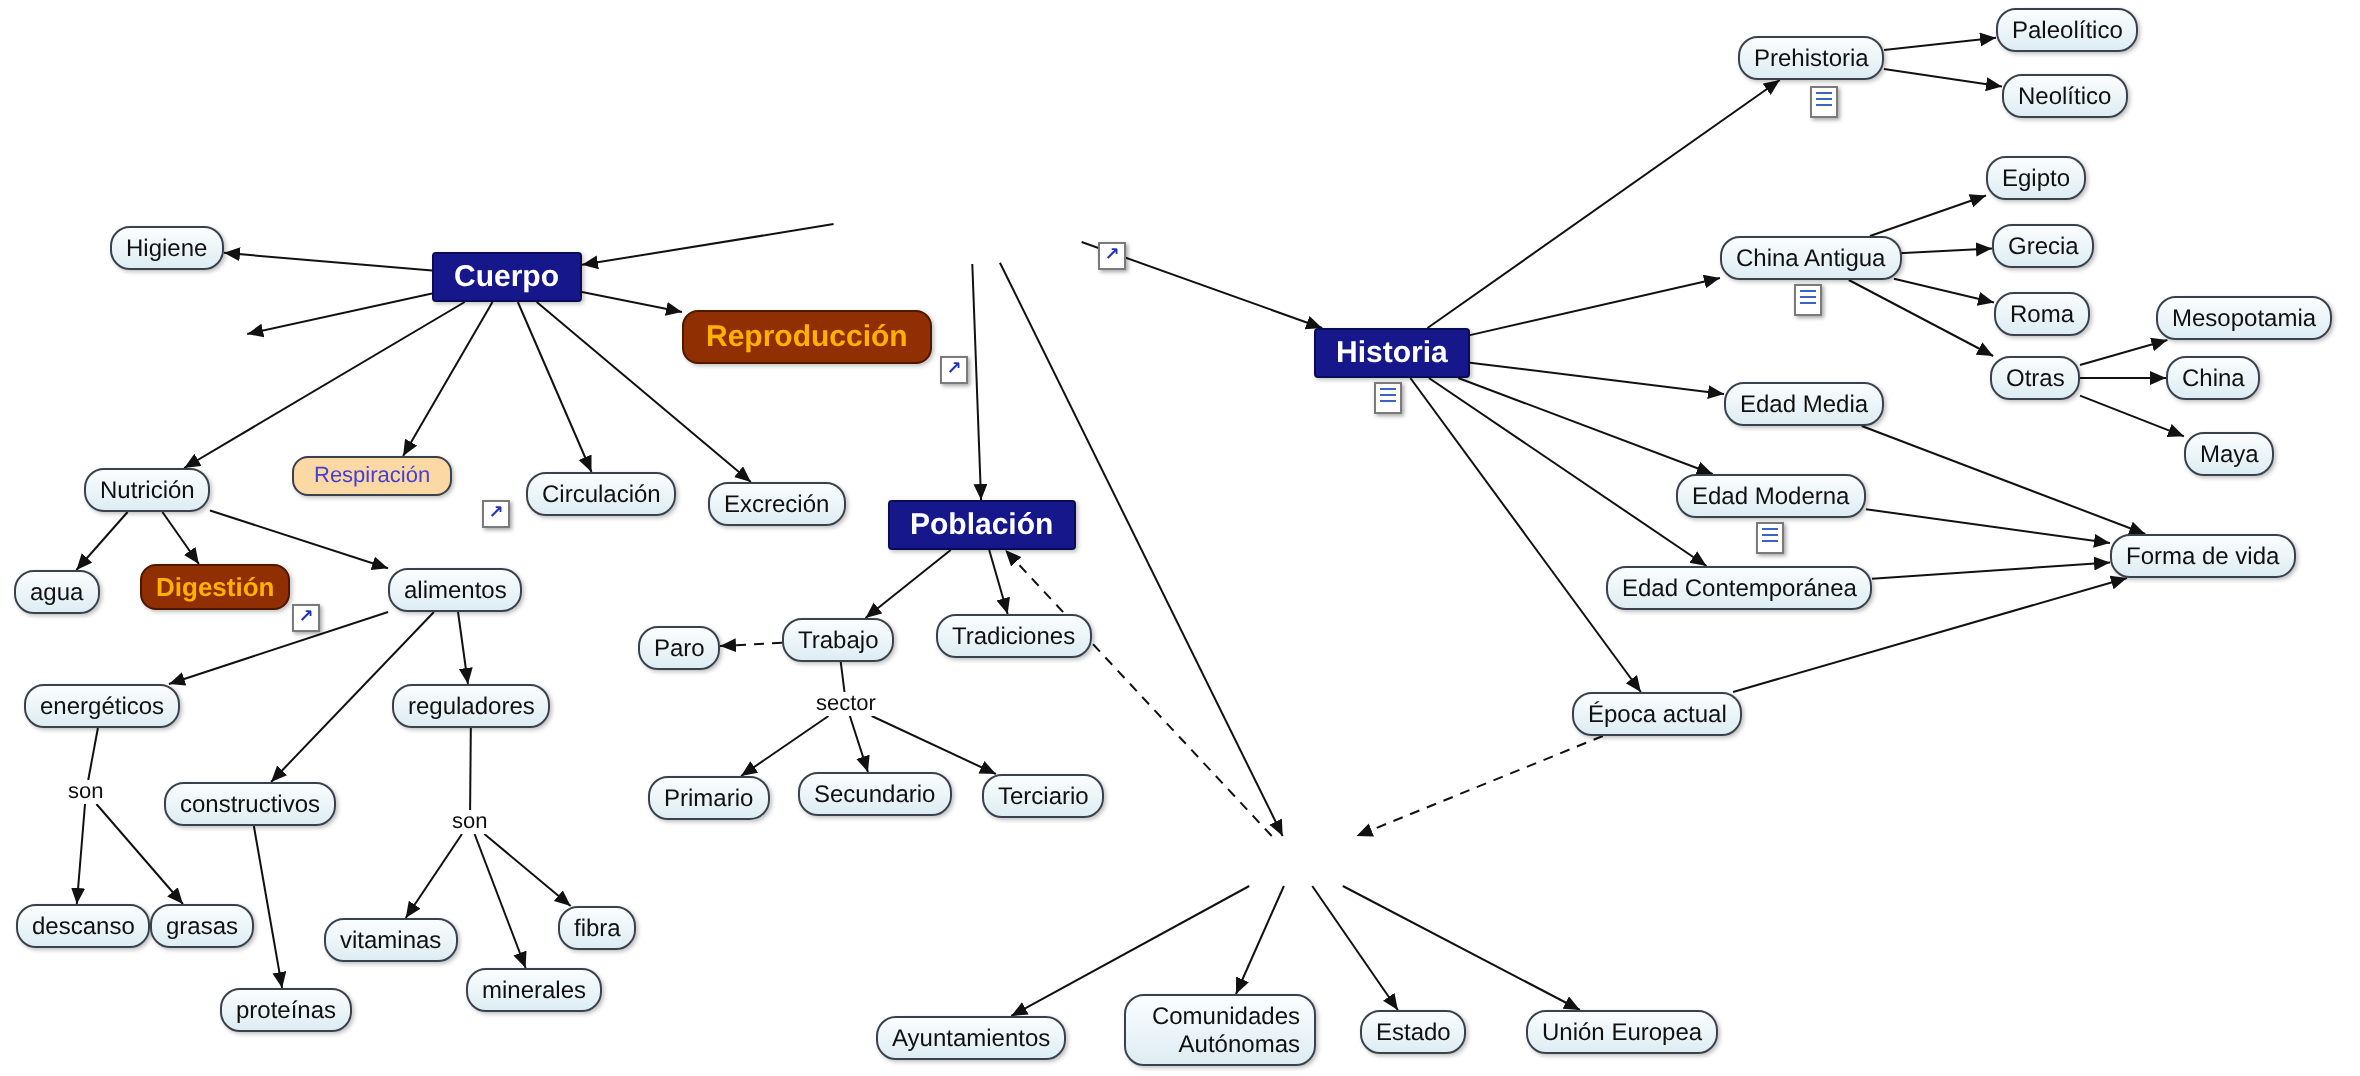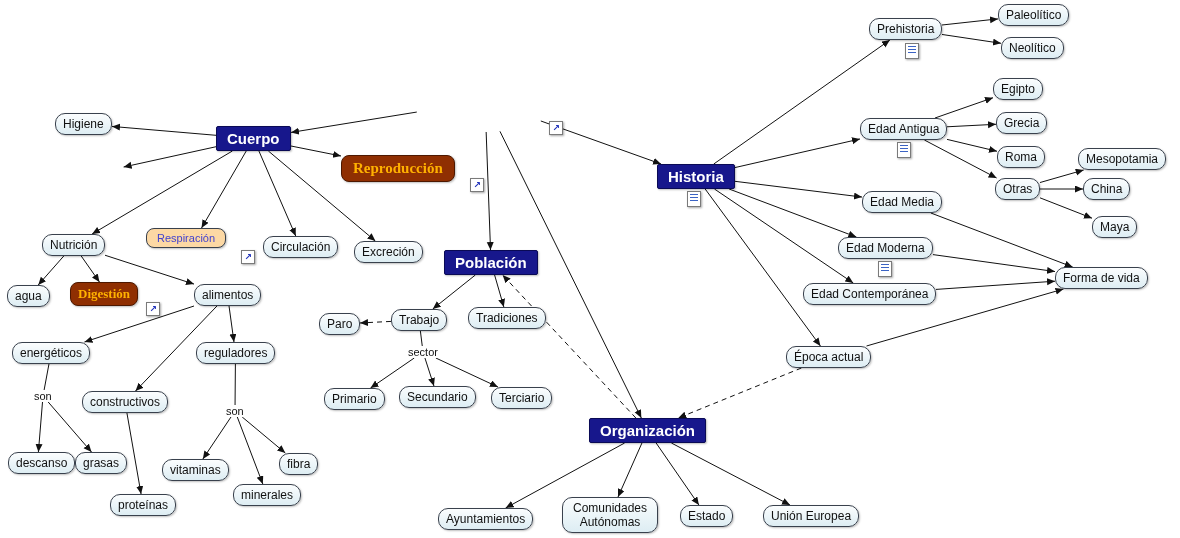--- a/index.html
+++ b/index.html
@@ -8,39 +8,39 @@
     position:relative;width:1180px;height:538px;background:#ffffff;
     font-family:"Liberation Sans",sans-serif;overflow:hidden;
   }
   svg.edges{position:absolute;left:0;top:0;}
   .edge{stroke:#111;stroke-width:1;fill:none;}
   .edge.dashed{stroke-dasharray:5 4;}
   .node{
     position:absolute;z-index:1;box-sizing:border-box;
     padding:3px 7px;border:1px solid #39414d;border-radius:10px;
     background:linear-gradient(180deg,#fbfdfe 0%,var(--node-fill,#ddedf3) 100%);
-    font-size:12px;color:#111;text-align:center;white-space:nowrap;
+    font-size:12px;color:#111;text-align:right;white-space:nowrap;
     box-shadow:1px 1px 2px rgba(0,0,0,.25);
   }
   .node.wrap{white-space:normal;}
   .node.topic{
     background:var(--topic-fill,#17178c);color:var(--topic-text,#fff);
     font-weight:bold;font-size:15px;border-radius:2px;border:1px solid #0a0a55;
     padding:3px 10px;
   }
   .node.root{
     background:radial-gradient(ellipse at 45% 35%, #f9423f 0%, var(--root-fill,#ed1b1b) 60%, #c81414 100%);
     border:2px solid var(--root-border,#a01010);border-radius:50%;
     color:#fff;font-weight:bold;font-size:21px;
     width:146px;height:62px;display:flex;align-items:center;justify-content:center;
     padding:0;
   }
   .node.hl{
     background:var(--highlight-fill,#8f2f02);color:var(--highlight-text,#ffb100);
-    font-weight:bold;font-size:13px;border-radius:8px;border:1px solid #4d1800;font-family:Liberation Serif, serif;
+    font-weight:bold;font-size:13px;border-radius:8px;border:1px solid #4d1800;
   }
   .node.hl.big{font-size:15px;padding:4px 11px;}
   .node.resp{
     background:var(--respiracion-fill,#fcd8a4);color:var(--respiracion-text,#4242cf);
     font-size:11px;border-radius:8px;padding:3px 10px;
   }
   .link-label{
     position:absolute;z-index:1;font-size:11px;color:#111;padding:0 2px;background:#fff;
   }
   .res-icon{
@@ -126,21 +126,20 @@
       <line x1="656.125730994152" y1="443" x2="698.9093567251462" y2="505" class="edge" marker-end="url(#arrowhead)"></line>
       <line x1="671.4035087719299" y1="443" x2="789.9649122807018" y2="505" class="edge" marker-end="url(#arrowhead)"></line>
     </svg>
 
   <div class="lnk-icon" style="left:549px;top:121px">↗</div>
 
   <div class="node topic" id="cuerpo" style="left:216px;top:126px">Cuerpo</div>
   <div class="node topic" id="historia" style="left:657px;top:164px">Historia</div>
   <div class="res-icon" style="left:687px;top:191px"></div>
   <div class="node topic" id="poblacion" style="left:444px;top:250px">Población</div>
-  <div class="node topic" id="organizacion" style="left:589px;top:418px">Organización</div>
   <div class="node hl big" id="reproduccion" style="left:341px;top:155px">Reproducción</div>
   <div class="lnk-icon" style="left:470px;top:178px">↗</div>
 
   <div class="node" id="higiene" style="left:55px;top:113px">Higiene</div>
   <div class="node" id="nutricion" style="left:42px;top:234px">Nutrición</div>
   <div class="node resp" id="respiracion" style="left:146px;top:228px">Respiración</div>
   <div class="lnk-icon" style="left:241px;top:250px">↗</div>
   <div class="node" id="circulacion" style="left:263px;top:236px">Circulación</div>
   <div class="node" id="excrecion" style="left:354px;top:241px">Excreción</div>
   <div class="node" id="agua" style="left:7px;top:285px">agua</div>
@@ -164,21 +163,21 @@
   <div class="node" id="tradiciones" style="left:468px;top:307px">Tradiciones</div>
   <div class="link-label" id="sector" style="left:406px;top:346px">sector</div>
   <div class="node" id="primario" style="left:324px;top:388px">Primario</div>
   <div class="node" id="secundario" style="left:399px;top:386px">Secundario</div>
   <div class="node" id="terciario" style="left:491px;top:387px">Terciario</div>
 
   <div class="node" id="prehistoria" style="left:869px;top:18px">Prehistoria</div>
   <div class="res-icon" style="left:905px;top:43px"></div>
   <div class="node" id="paleolitico" style="left:998px;top:4px">Paleolítico</div>
   <div class="node" id="neolitico" style="left:1001px;top:37px">Neolítico</div>
-  <div class="node" id="edad_antigua" style="left:860px;top:118px">Edad Antigua</div>
+  <div class="node" id="edad_antigua" style="left:860px;top:118px">China Antigua</div>
   <div class="res-icon" style="left:897px;top:142px"></div>
   <div class="node" id="egipto" style="left:993px;top:78px">Egipto</div>
   <div class="node" id="grecia" style="left:996px;top:112px">Grecia</div>
   <div class="node" id="roma" style="left:997px;top:146px">Roma</div>
   <div class="node" id="otras" style="left:995px;top:178px">Otras</div>
   <div class="node" id="mesopotamia" style="left:1078px;top:148px">Mesopotamia</div>
   <div class="node" id="china" style="left:1083px;top:178px">China</div>
   <div class="node" id="maya" style="left:1092px;top:216px">Maya</div>
   <div class="node" id="edad_media" style="left:862px;top:191px">Edad Media</div>
   <div class="node" id="edad_moderna" style="left:838px;top:237px">Edad Moderna</div>

